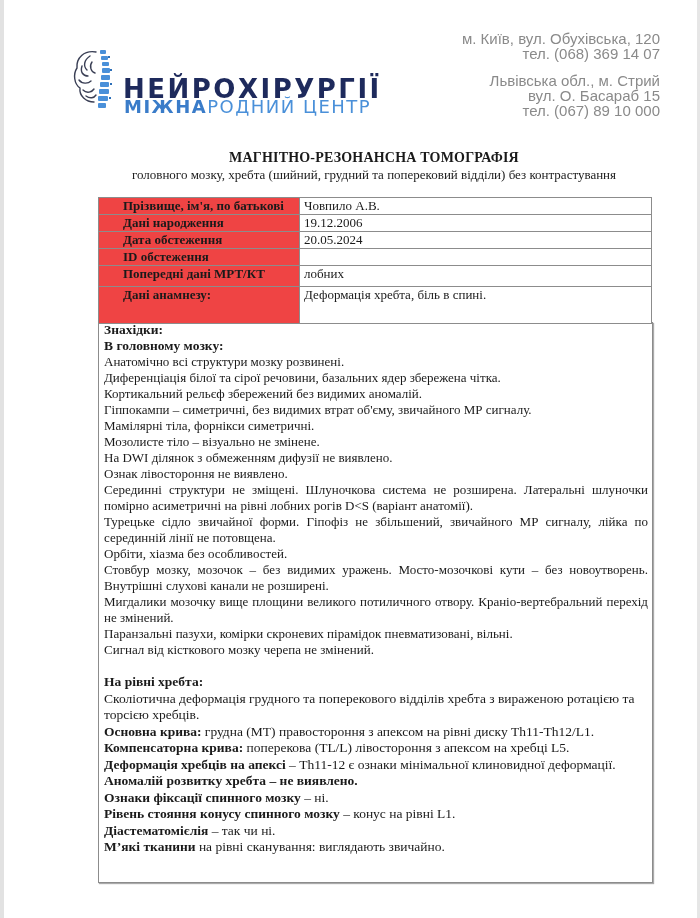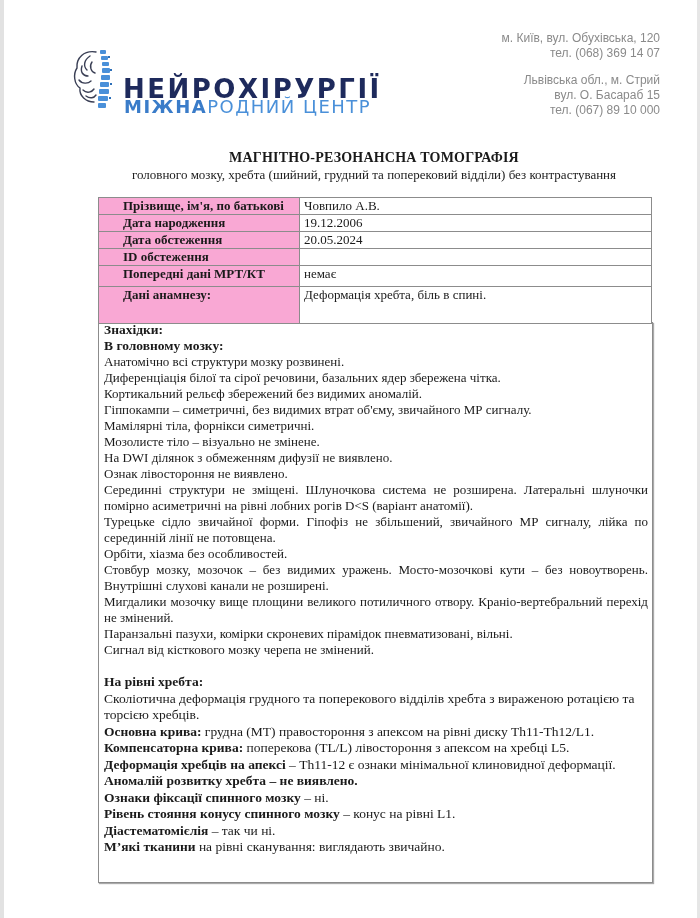--- a/index.html
+++ b/index.html
@@ -17,38 +17,38 @@
     font-size: 18px; letter-spacing: 1.5px; color: #4a90d9; white-space: nowrap; margin-top: 44px;
   }
   .logo-line1 b { color: #3a7cc9; font-weight: bold; }
   .logo-line2 {
     position: absolute; left: 53px; top: 30px; font-family: "DejaVu Sans", sans-serif;
     font-size: 26px; font-weight: bold; letter-spacing: 2.5px; color: #1e2a5c; white-space: nowrap;
   }
 
   .contacts {
     position: absolute; right: 40px; top: 31px; text-align: right;
-    font-family: "Liberation Sans", sans-serif; font-size: 12px; color: #8a8a8a; line-height: 15px;
+    font-family: "Liberation Sans", sans-serif; font-size: 15px; color: #8a8a8a; line-height: 15px;
   }
   .contacts .gap { height: 12px; }
 
   .title {
     position: absolute; left: 0; width: 748px; top: 150px; text-align: center;
     font-size: 14px; font-weight: bold; letter-spacing: 0.2px;
   }
   .subtitle {
     position: absolute; left: 0; width: 748px; top: 167px; text-align: center; font-size: 13px;
   }
 
   .info-table {
     position: absolute; left: 98px; top: 197px; width: 554px;
     border-collapse: collapse; font-size: 13px;
   }
   .info-table td { border: 1px solid #8c8c8c; padding: 0 4px; height: 16px; line-height: 15px; vertical-align: top; }
-  .info-table td.lbl { background: #f9a8d4; font-weight: bold; width: 172px; padding-left: 24px; }
+  .info-table td.lbl { background: #ef4444; font-weight: bold; width: 172px; padding-left: 24px; }
   .info-table tr.tall td { height: 36px; }
   .info-table tr.mid td { height: 20px; }
 
   .findings {
     position: absolute; left: 98px; top: 322px; width: 544px; height: 560px;
     border: 1px solid #8c8c8c; border-top: none; padding: 0 4px 0 5px;
     font-size: 13px; line-height: 16px; box-shadow: 1px 1px 1px #aaa;
   }
   .findings p { margin: 0; }
   .findings .h { font-weight: bold; font-size: 13.5px; }
@@ -108,34 +108,34 @@
 <div class="title">МАГНІТНО-РЕЗОНАНСНА ТОМОГРАФІЯ</div>
 <div class="subtitle">головного мозку, хребта (шийний, грудний та поперековий відділи) без контрастування</div>
 
 <table class="info-table">
   <tbody>
       <tr>
     <td class="lbl">Прізвище, ім'я, по батькові</td>
     <td>Човпило А.В.</td>
   </tr>
   <tr>
-    <td class="lbl">Дата народження</td>
+    <td class="lbl">Дані народження</td>
     <td>19.12.2006</td>
   </tr>
   <tr>
     <td class="lbl">Дата обстеження</td>
     <td>20.05.2024</td>
   </tr>
   <tr>
     <td class="lbl">ID обстеження</td>
     <td></td>
   </tr>
   <tr class="mid">
     <td class="lbl">Попередні дані МРТ/КТ</td>
-    <td>немає</td>
+    <td>лобних</td>
   </tr>
   <tr class="tall">
     <td class="lbl">Дані анамнезу:</td>
     <td>Деформація хребта, біль в спині.</td>
   </tr>
 </tbody>
   </table>
 
 <div class="findings">
   <p class="h">Знахідки:</p>

